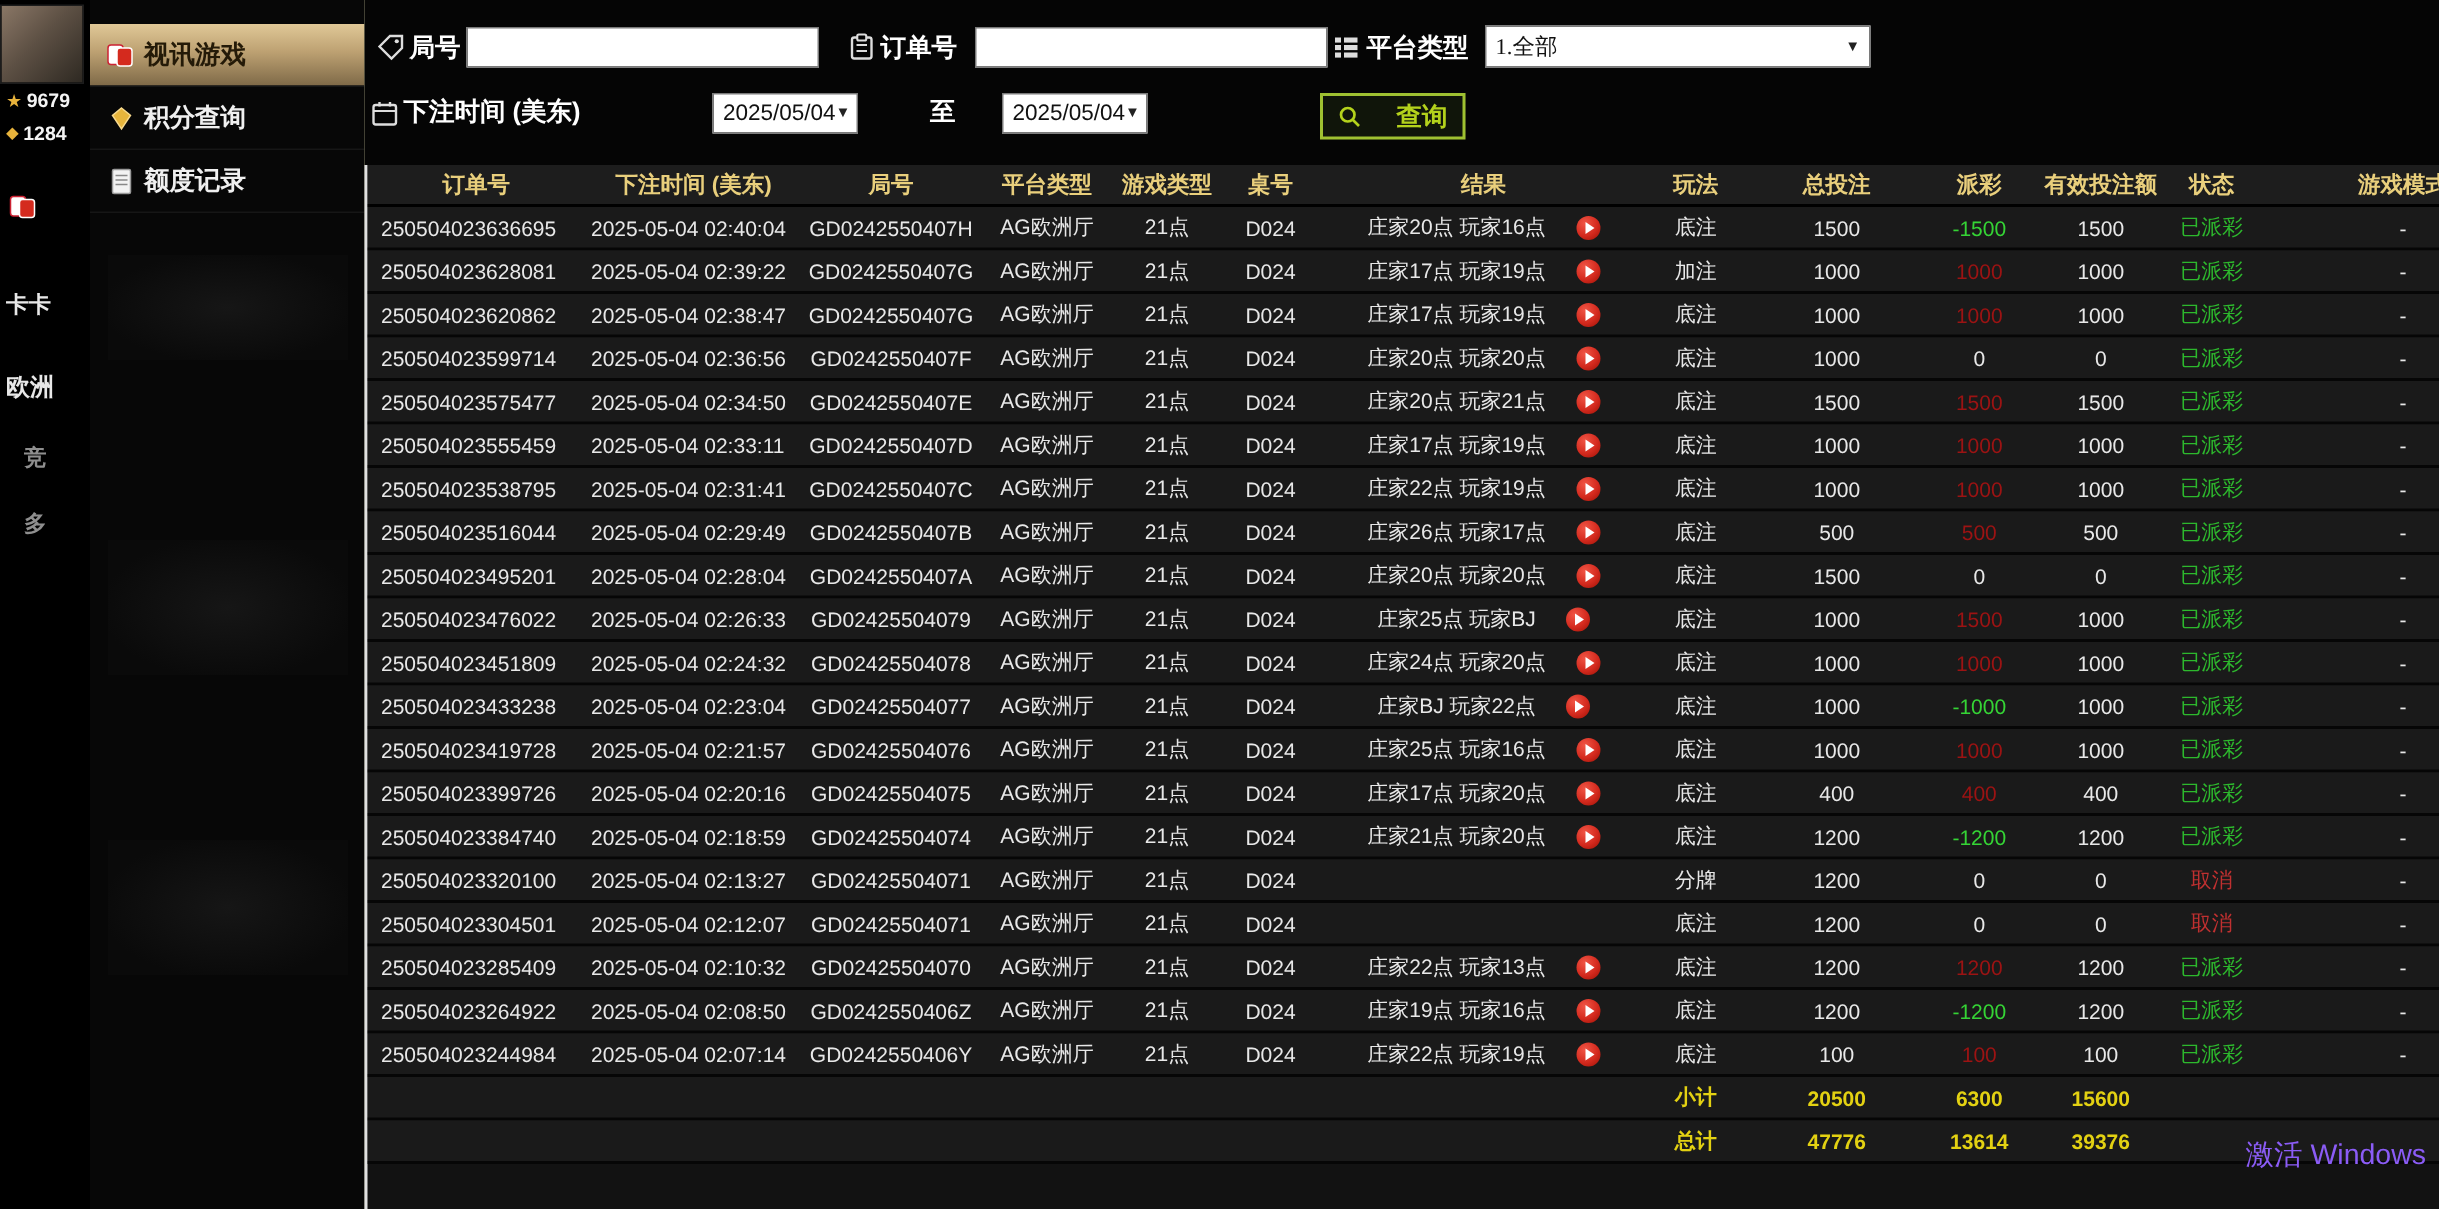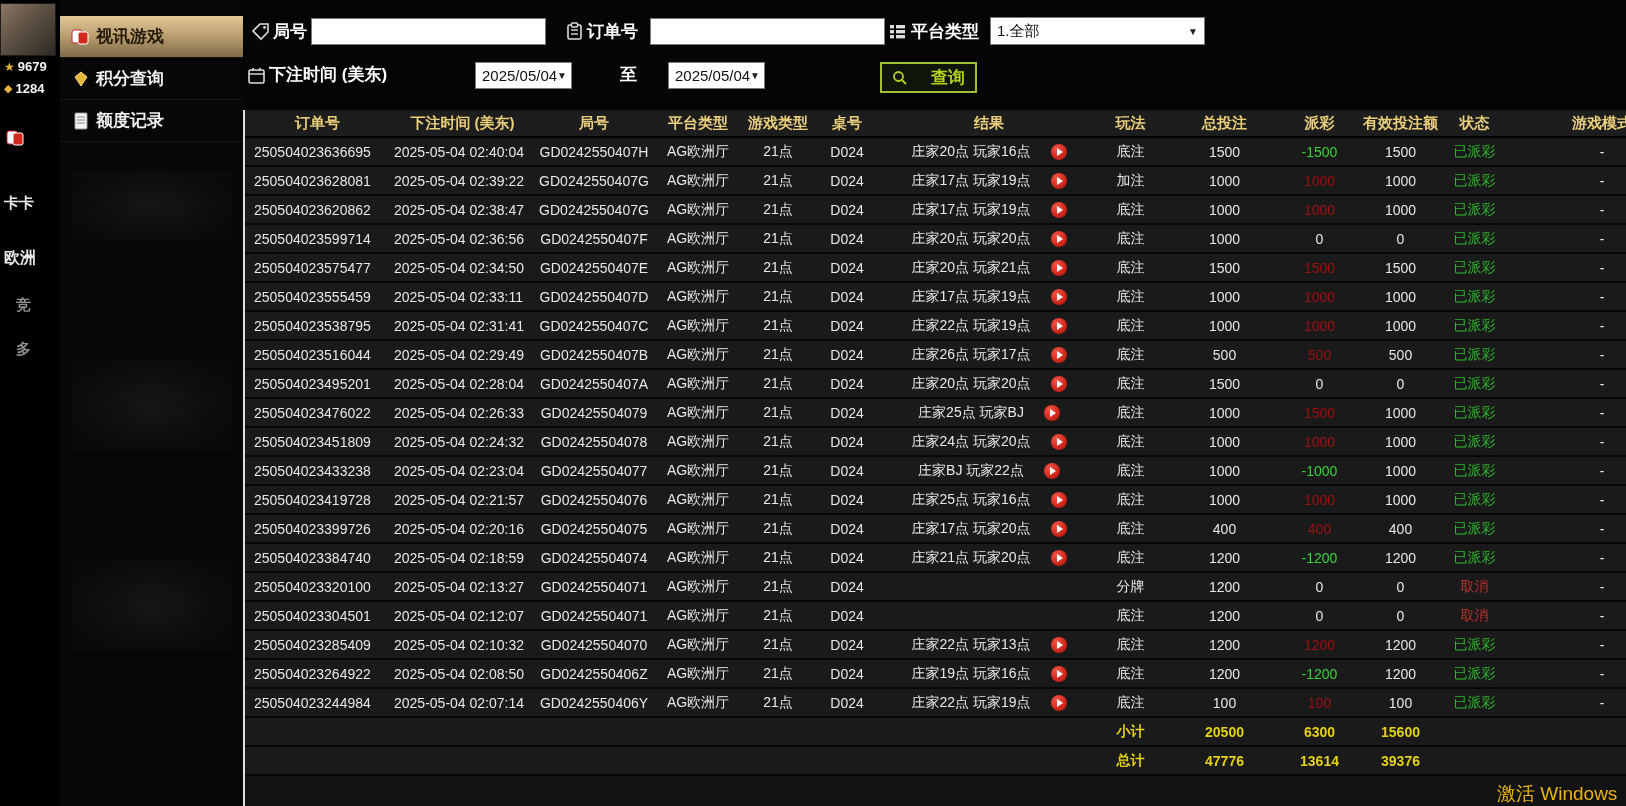--- a/index.html
+++ b/index.html
@@ -59,21 +59,21 @@
   .pay-pos { color:#9c1313; }
   .pay-zero{ color:#e8e8e8; }
   .st-paid { color:#2db82d; }
   .st-cancel { color:#c03030; }
   .play-icon { width:16px; height:16px; border-radius:50%; flex:0 0 16px; cursor:pointer;
                background:radial-gradient(circle at 35% 30%, #f05545 0%, #d42a1e 55%, #9c1005 100%); position:relative; }
   .play-icon::after { content:""; position:absolute; left:6px; top:4px; border-style:solid;
                       border-width:4px 0 4px 6px; border-color:transparent transparent transparent #fff; }
   .sumrow .cell { color:#e3d112; font-weight:bold; }
 
-  .watermark { position:absolute; left:1497px; top:757px; color:#eab308; font-size:19px; white-space:nowrap; z-index:5;margin-top:24px; }
+  .watermark { position:absolute; left:1497px; top:757px; color:#8b5cf6; font-size:19px; white-space:nowrap; z-index:5; }
 </style>
 </head>
 <body>
 
 <div class="screen">
 
   <div class="left-strip">
     <div class="avatar"></div>
     <div class="strip-stat" style="top:59px;">
       <span class="coin-ico">★</span>
@@ -152,21 +152,21 @@
 
       <svg class="ficon" style="left:645px; top:22px;" viewBox="0 0 19 19">
         <rect x="2" y="3" width="4" height="3.4" fill="#ddd"></rect>
           <rect x="8" y="3" width="9" height="3.4" fill="#ddd"></rect>
           <rect x="2" y="8" width="4" height="3.4" fill="#ddd"></rect>
           <rect x="8" y="8" width="9" height="3.4" fill="#ddd"></rect>
           <rect x="2" y="13" width="4" height="3.4" fill="#ddd"></rect>
           <rect x="8" y="13" width="9" height="3.4" fill="#ddd"></rect>
       </svg>
       <span class="flabel" style="left:668px; top:20px;">平台类型</span>
-      <div class="wselect" style="left:747px; top:17px; width:215px; height:28px;">
+      <div class="wselect" style="left:747px; top:17px; width:257px; height:28px;font-family:Liberation Serif, serif;">
         <span>1.全部</span>
         <span class="caret">▼</span>
       </div>
 
       <svg class="ficon" style="left:4px; top:66px;" viewBox="0 0 19 19">
         <rect x="2" y="4" width="15" height="13" rx="1.5" fill="none" stroke="#ddd" stroke-width="1.6"></rect>
           <line x1="2" y1="8" x2="17" y2="8" stroke="#ddd" stroke-width="1.4"></line>
           <line x1="6" y1="2" x2="6" y2="5" stroke="#ddd" stroke-width="1.6"></line>
           <line x1="13" y1="2" x2="13" y2="5" stroke="#ddd" stroke-width="1.6"></line>
       </svg>

